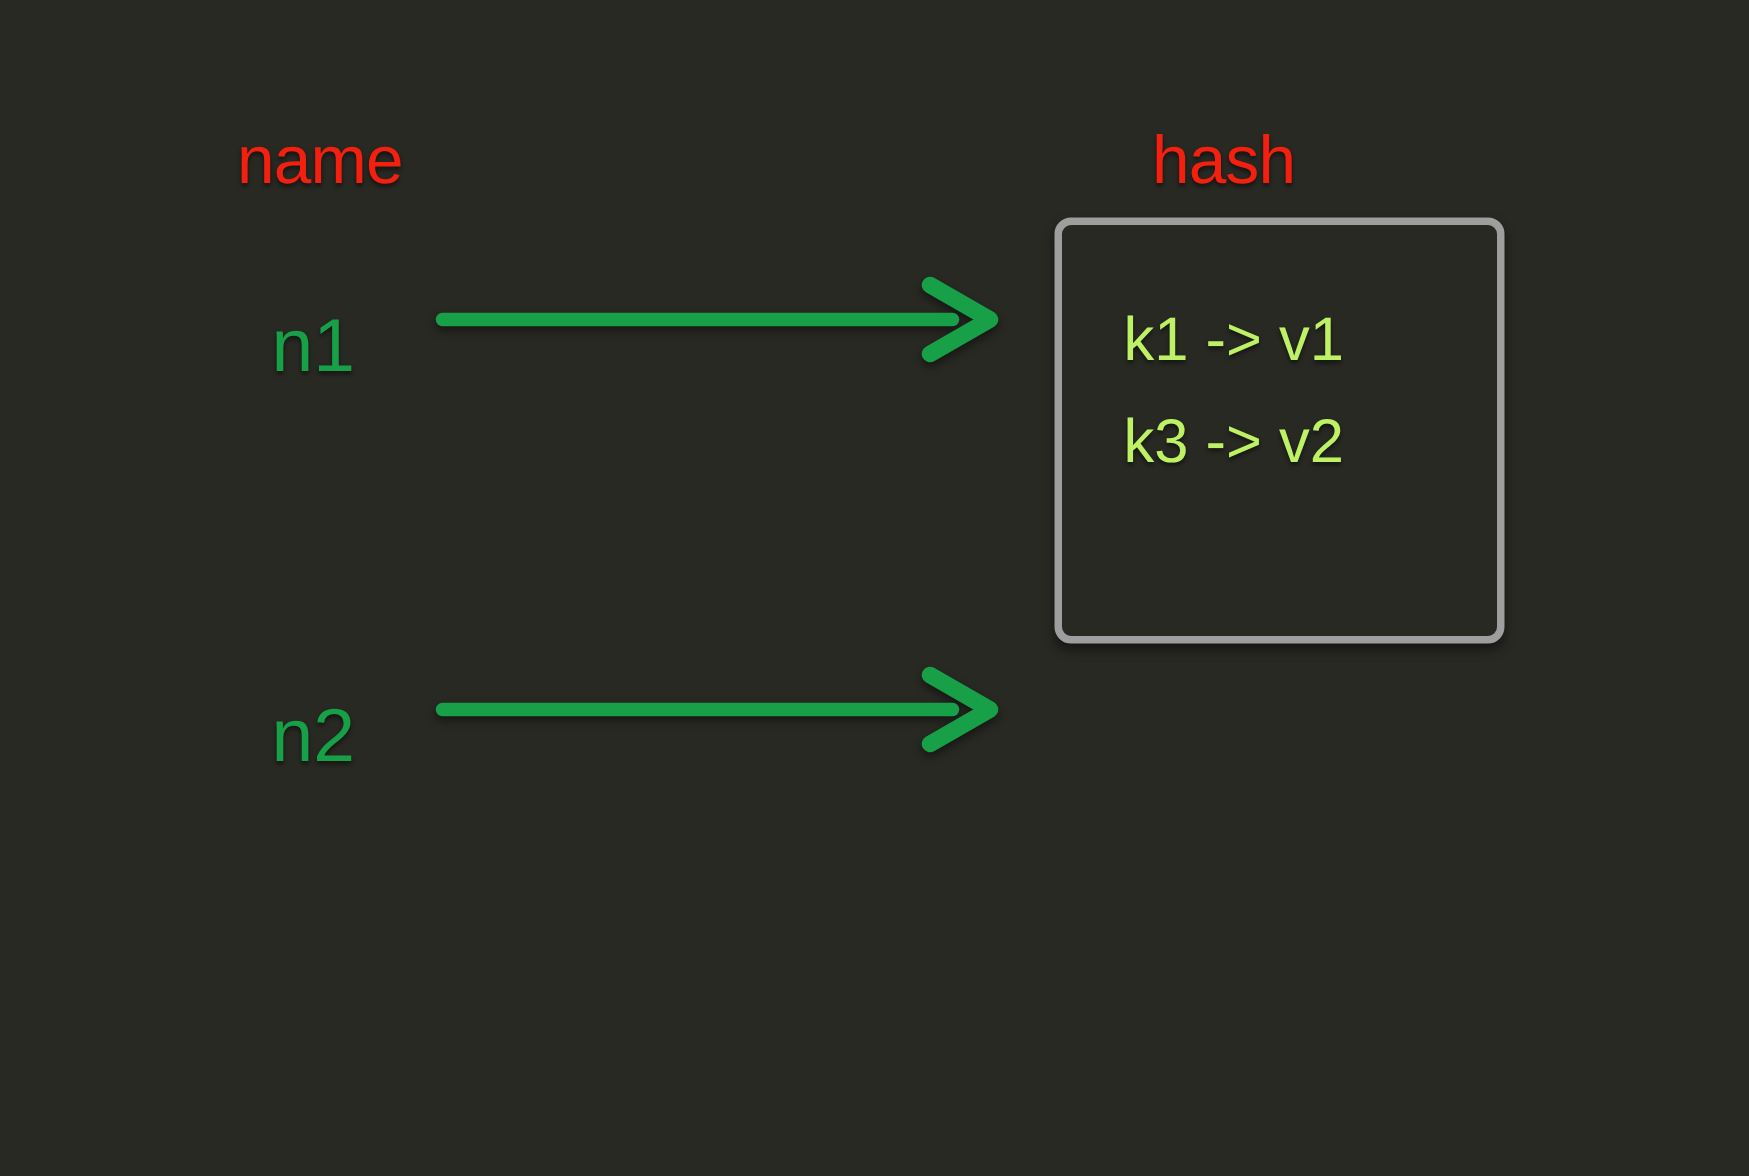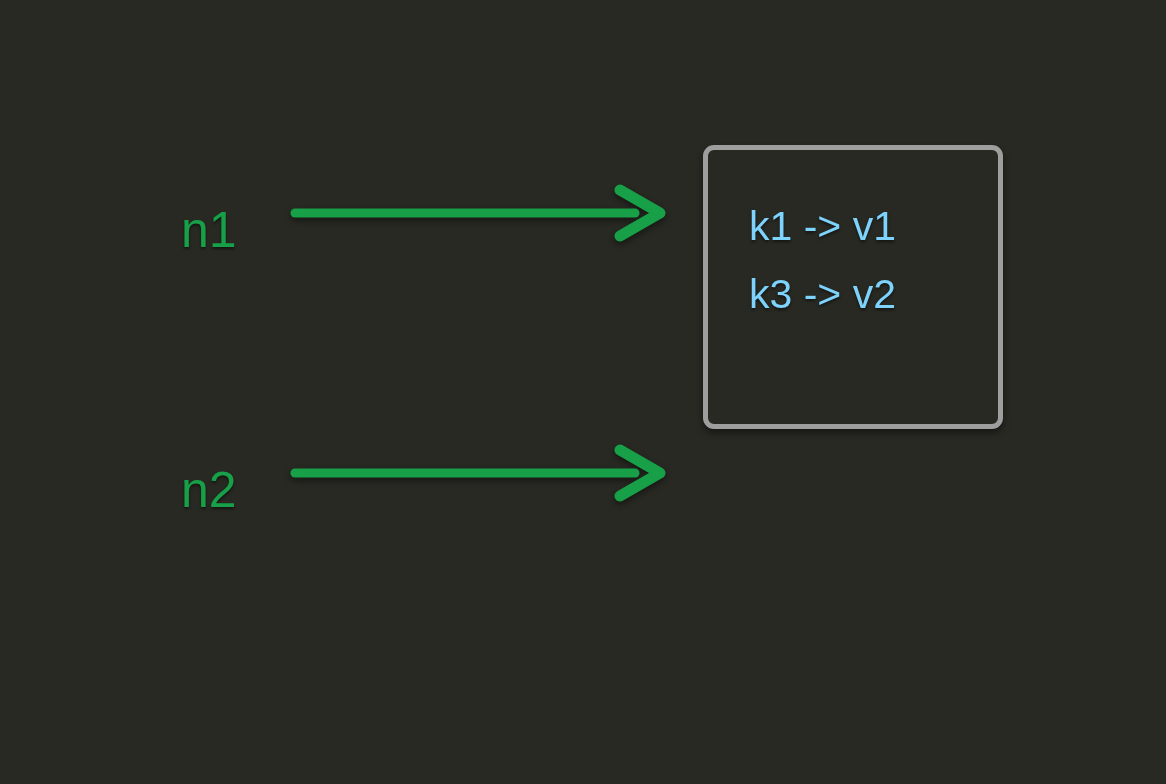--- a/index.html
+++ b/index.html
@@ -81,37 +81,39 @@
 
   .entry-list {
     position: absolute;
     left: 0;
     right: 0;
   }
   #hash-box-1 .entry-list { top: 56px; }
   #hash-box-2 .entry-list { top: 24px; }
 
   .entry {
-    color: #7dd3fc;
+    color: #bef264;
     font-size: 41px;
     line-height: 1;
     white-space: pre;
     padding-left: 41px;
     text-shadow: 0 2px 3px rgba(0,0,0,0.5);
   }
   #hash-box-1 .entry { margin-bottom: 27px; }
   #hash-box-1 .entry:nth-child(3) { margin-top: 23px; padding-left: 37px; }
   #hash-box-2 .entry { margin-bottom: 61px; }
 </style>
 </head>
 <body>
 
 <div id="canvas">
 
+  <div class="col-header" id="header-name">name</div>
 
+  <div class="col-header" id="header-hash">hash</div>
 
   <div class="row-label" id="label-n1">n1</div>
 
   <div class="row-label" id="label-n2">n2</div>
 
   <svg class="arrow-svg" id="arrow-n1" width="380" height="60" viewBox="0 0 380 60">
     <line x1="5" y1="27" x2="345" y2="27" stroke="#17a047" stroke-width="9" stroke-linecap="round"></line>
     <polyline points="330,4 370,27 330,50" fill="none" stroke="#17a047" stroke-width="11" stroke-linecap="round" stroke-linejoin="round"></polyline>
   </svg>
 

